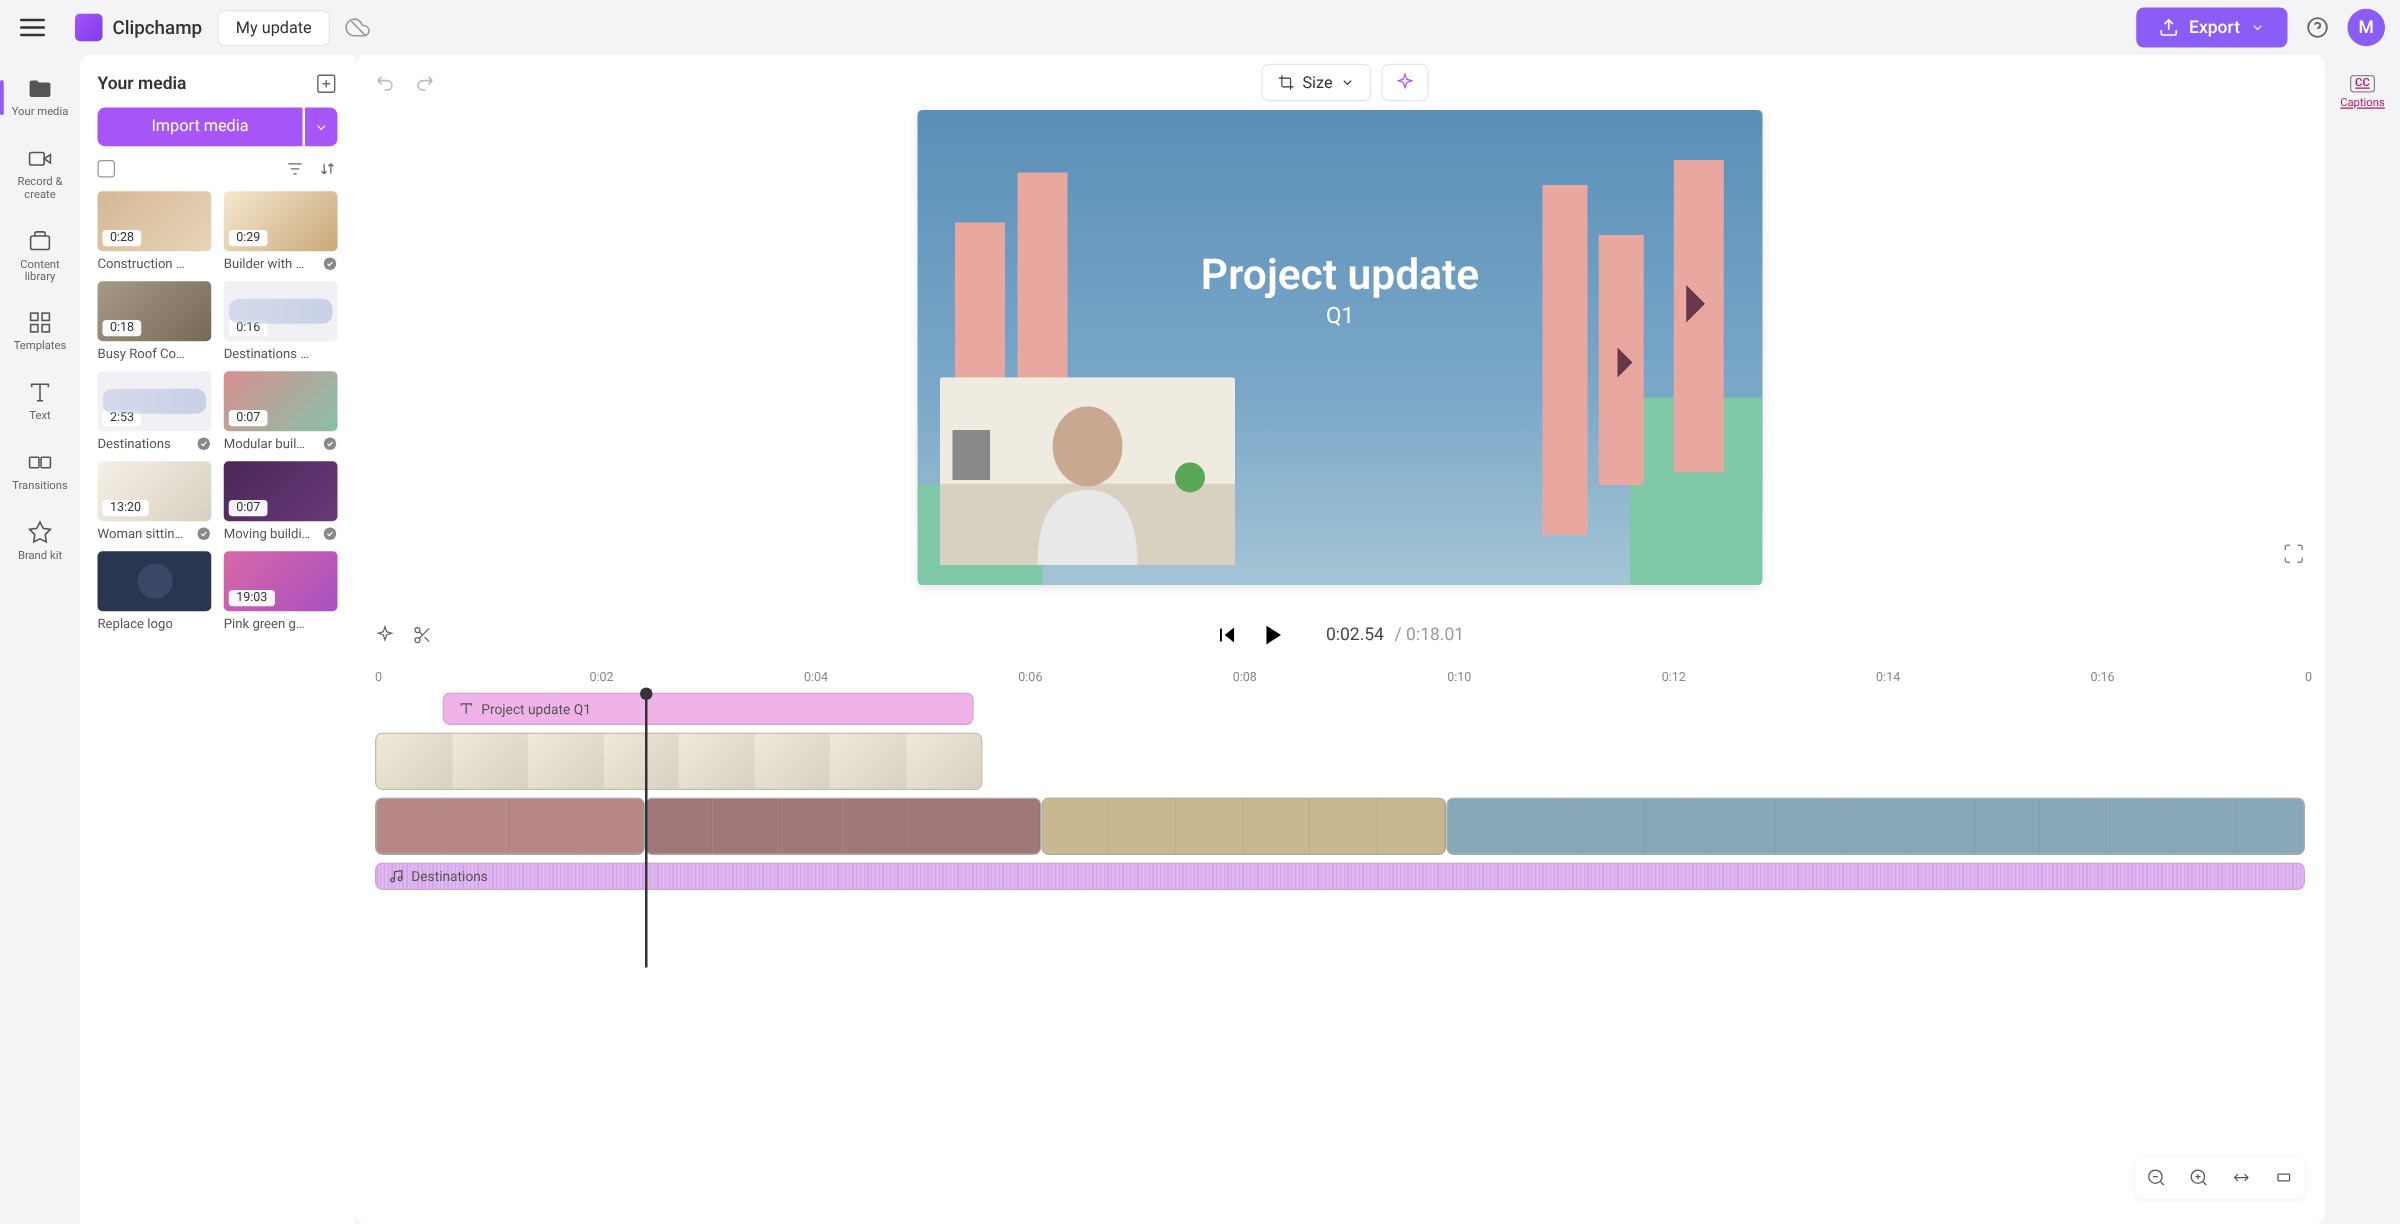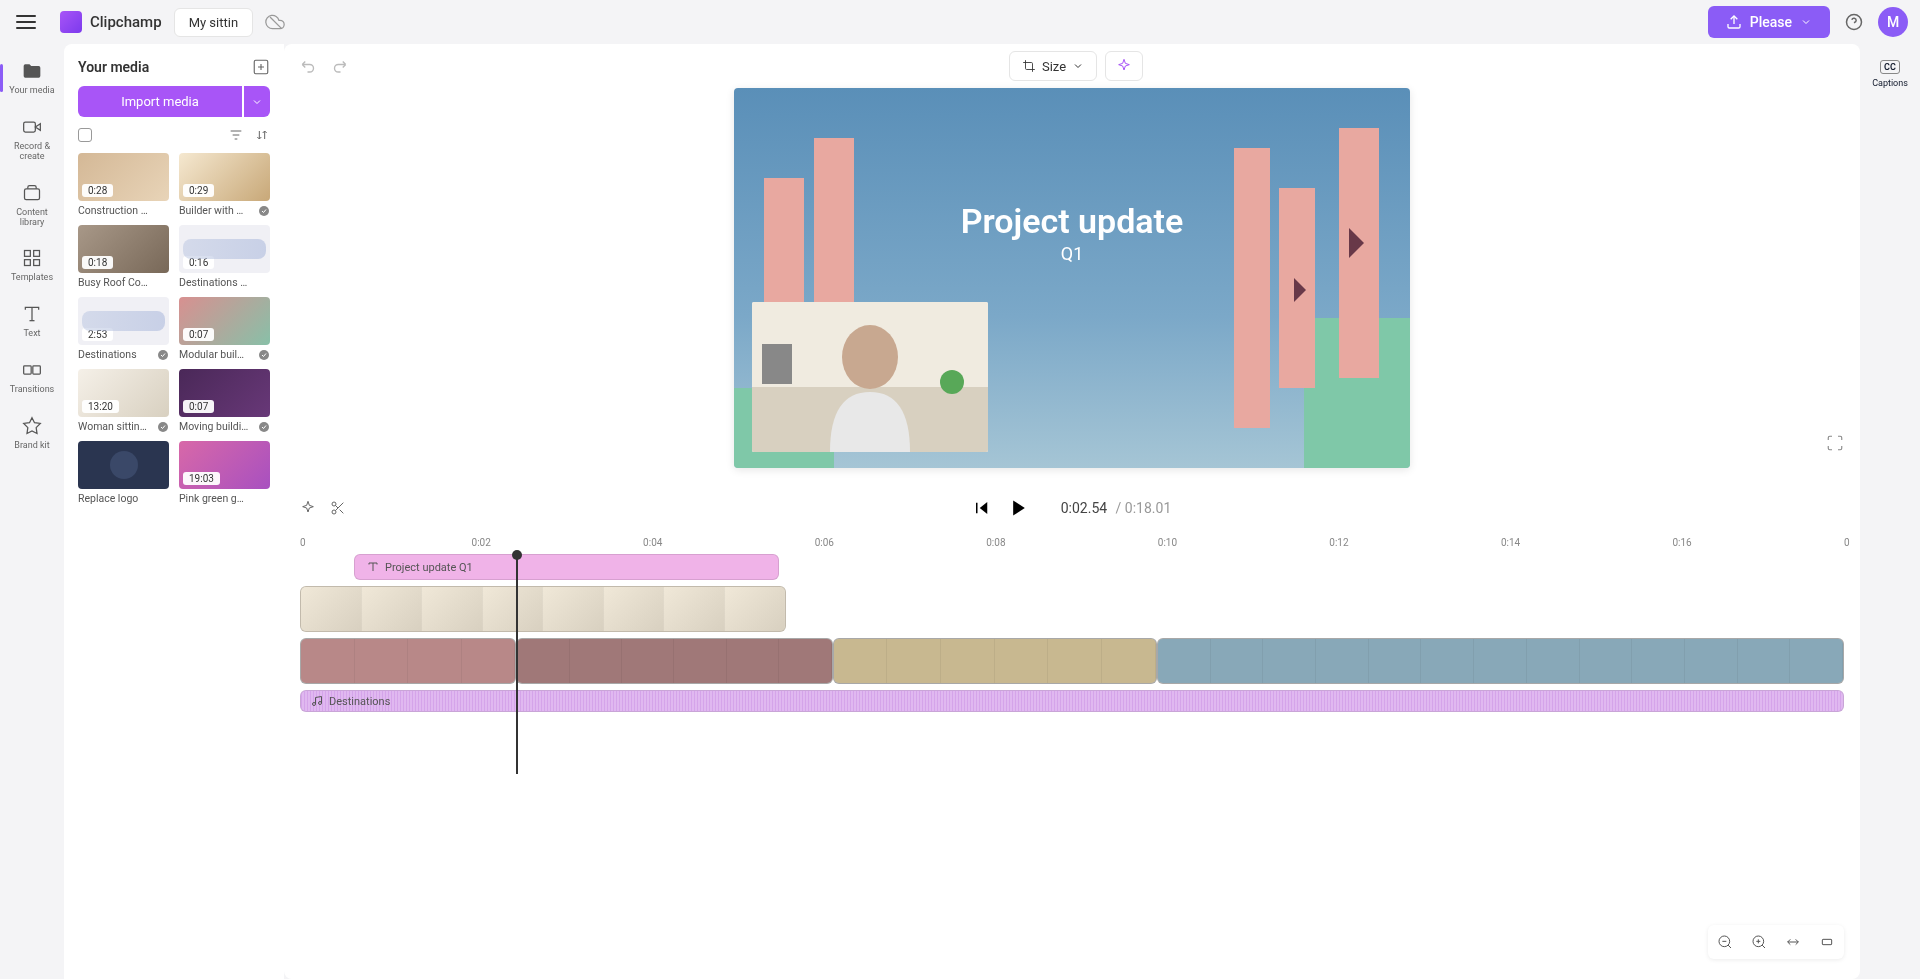--- a/index.html
+++ b/index.html
@@ -86,21 +86,21 @@
 .video-clip-frame { flex: 1; border-right: 1px solid rgba(0,0,0,0.05); }
 .audio-clip { background: #e0b8f0; display: flex; align-items: center; padding: 0 10px; gap: 6px; font-size: 11px; color: #555; }
 .audio-wave { position: absolute; inset: 0; opacity: 0.4; background: repeating-linear-gradient(90deg, #c486e0 0 1px, transparent 1px 3px); }
 
 
 .zoom-controls { position: absolute; right: 16px; bottom: 20px; display: flex; gap: 8px; background: white; padding: 4px; border-radius: 6px; box-shadow: 0 1px 4px rgba(0,0,0,0.08); }
 .zoom-btn { width: 26px; height: 26px; display: flex; align-items: center; justify-content: center; cursor: pointer; color: #555; border-radius: 4px; }
 
 
 .rightrail { position: absolute; right: 0; top: 44px; width: 60px; display: flex; flex-direction: column; align-items: center; padding-top: 16px; }
-.cc-btn { display: flex; flex-direction: column; align-items: center; gap: 4px; cursor: pointer; color: #0f172a; }
+.cc-btn { display: flex; flex-direction: column; align-items: center; gap: 4px; cursor: pointer; color: #be185d; text-decoration: underline; }
 .cc-box { border: 1.5px solid #888; border-radius: 3px; padding: 1px 3px; font-size: 9px; font-weight: 600; }
 .cc-label { font-size: 9px; }
 
 
 .th-construction { background: linear-gradient(135deg,#d4b896,#e8d4b8); text-decoration: underline; }
 .th-builder { background: linear-gradient(135deg,#f5e8d0,#c8a878); }
 .th-roof { background: linear-gradient(135deg,#a89888,#786858); }
 .th-audio1 { background: #f0f0f5; position:relative; }
 .th-audio1::after { content:''; position:absolute; inset:14px 4px; background: linear-gradient(90deg,#b8c4e0,#a0b0d8); opacity:0.5; border-radius:8px; }
 .th-audio2 { background: #f0f0f5; position:relative; }
@@ -122,35 +122,35 @@
     <div class="hamburger-lines">
         <span></span>
         <span></span>
         <span></span>
       </div>
   </div>
   <div class="logo-block">
     <div class="logo-square"></div>
     <span class="logo-text">Clipchamp</span>
   </div>
-  <div class="tab-pill">My sittin</div>
+  <div class="tab-pill">My update</div>
   <div class="cloud-icon">
     <svg width="20" height="20" viewBox="0 0 24 24" fill="none" stroke="currentColor" stroke-width="1.5">
         <path d="M18 10h-1.26A8 8 0 1 0 9 20h9a5 5 0 0 0 0-10z"></path>
         <line x1="6" y1="6" x2="20" y2="20"></line>
       </svg>
   </div>
   <div class="spacer"></div>
   <div class="export-btn">
     <svg width="16" height="16" viewBox="0 0 24 24" fill="none" stroke="currentColor" stroke-width="2">
         <path d="M21 15v4a2 2 0 0 1-2 2H5a2 2 0 0 1-2-2v-4"></path>
         <polyline points="17 8 12 3 7 8"></polyline>
         <line x1="12" y1="3" x2="12" y2="15"></line>
       </svg>
-    <span>Please</span>
+    <span>Export</span>
     <svg width="12" height="12" viewBox="0 0 24 24" fill="none" stroke="currentColor" stroke-width="2">
         <polyline points="6 9 12 15 18 9"></polyline>
       </svg>
   </div>
   <div class="help-circle">
     <svg width="18" height="18" viewBox="0 0 24 24" fill="none" stroke="currentColor" stroke-width="2">
         <circle cx="12" cy="12" r="10"></circle>
         <path d="M9.09 9a3 3 0 0 1 5.83 1c0 2-3 3-3 3"></path>
         <line x1="12" y1="17" x2="12.01" y2="17"></line>
       </svg>

